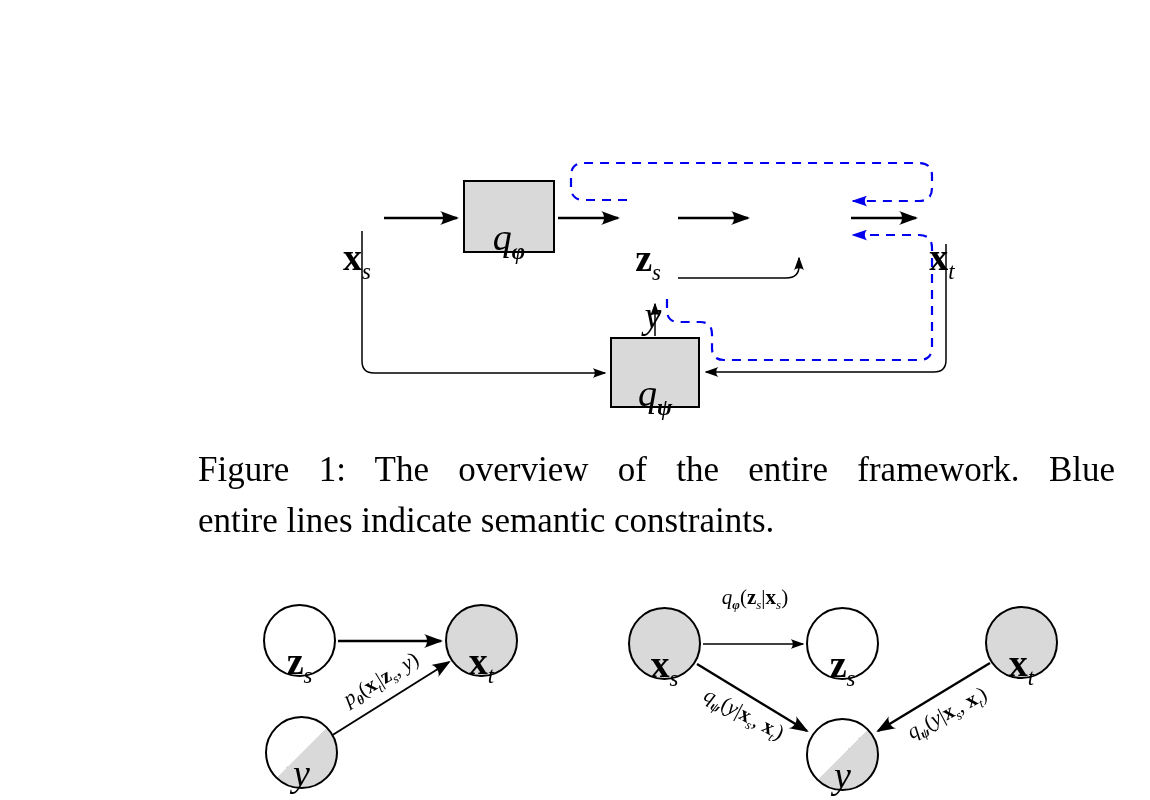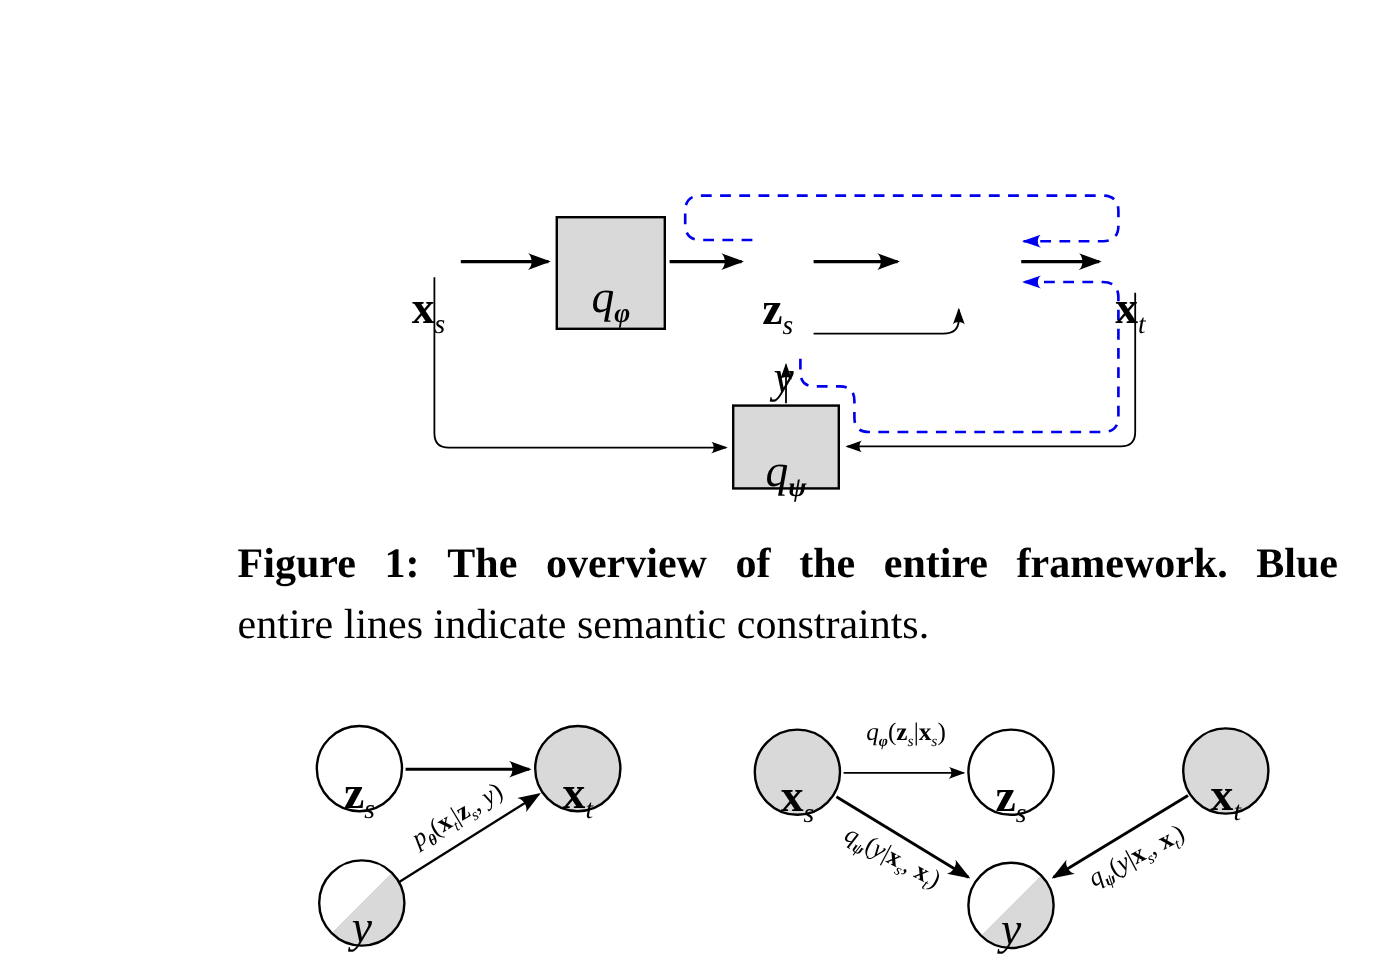--- a/index.html
+++ b/index.html
@@ -20,21 +20,21 @@
   .math sub{font-size:60%;line-height:0;}
   .it{font-style:italic;}
   .bf{font-weight:bold;font-style:normal;}
   .bi{font-weight:bold;font-style:italic;}
   .nlab{position:absolute;transform:translate(-50%,-50%);}
   
   .elab{position:absolute;font-size:21px;line-height:1;white-space:nowrap;}
   .elab sub{font-size:62%;line-height:0;}
   
   .caption{position:absolute;left:198px;top:444px;width:917px;font-size:35px;line-height:51px;}
-  .jline{text-align:justify;text-align-last:justify;font-weight:bold;}
+  .jline{text-align:justify;text-align-last:justify;}
 </style>
 </head>
 <body>
 
 <div class="page">
 
   <svg class="lines" width="1150" height="800" viewBox="0 0 1150 800">
     <defs>
       <marker id="mkb" markerUnits="userSpaceOnUse" markerWidth="19" markerHeight="14" refX="17" refY="7" orient="auto">
         <path d="M0,0 L19,7 L0,14 C4,11 4,3 0,0 Z" fill="#000"></path>
@@ -61,21 +61,21 @@
     <path d="M946 244 V360 Q946 372 934 372 H706" fill="none" stroke="#000" stroke-width="1.5" marker-end="url(#mks)"></path>
 
     <path d="M338 641 H441" fill="none" stroke="#000" stroke-width="2.5" marker-end="url(#mkb)"></path>
     <path d="M331 736 L449 662" fill="none" stroke="#000" stroke-width="1.9" marker-end="url(#mkb)"></path>
 
     <path d="M703 644 H803" fill="none" stroke="#000" stroke-width="1.5" marker-end="url(#mks)"></path>
     <path d="M697 664 L807 731" fill="none" stroke="#000" stroke-width="2.4" marker-end="url(#mkb)"></path>
     <path d="M990 663 L878 731" fill="none" stroke="#000" stroke-width="2.4" marker-end="url(#mkb)"></path>
   </svg>
 
-  <div class="block" style="left:463px;top:180px;width:92px;height:95px;">
+  <div class="block" style="left:463px;top:180px;width:92px;height:73px;">
     <span class="math"><span class="it">q</span><sub class="bi">φ</sub></span>
   </div>
   <div class="block" style="left:610px;top:337px;width:90px;height:71px;text-align:center;">
     <span class="math"><span class="it">q</span><sub class="bi">ψ</sub></span>
   </div>
 
   <span class="math nlab" style="left:357px;top:217px;"><span class="bf">x</span><sub class="it">s</sub></span>
   <span class="math nlab" style="left:648px;top:218px;"><span class="bf">z</span><sub class="it">s</sub></span>
   <span class="math nlab" style="left:942px;top:217px;"><span class="bf">x</span><sub class="it">t</sub></span>
   <span class="math nlab it" style="left:653px;top:275px;"><span>y</span></span>
@@ -102,19 +102,19 @@
   <div class="circle c-white" style="left:806px;top:607px;">
     <span class="math"><span class="bf">z</span><sub class="it">s</sub></span>
   </div>
   <div class="circle c-gray" style="left:985px;top:606px;">
     <span class="math"><span class="bf">x</span><sub class="it">t</sub></span>
   </div>
   <div class="circle c-half" style="left:806px;top:718px;">
     <span class="math it"><span>y</span></span>
   </div>
 
-  <div class="elab" style="left:755px;top:610px;transform:translate(-50%,-50%);"><span class="it">q</span><sub class="bi">φ</sub><span>(</span><span class="bf">z</span><sub class="it">s</sub><span>|</span><span class="bf">x</span><sub class="it">s</sub><span>)</span></div>
+  <div class="elab" style="left:755px;top:597px;transform:translate(-50%,-50%);"><span class="it">q</span><sub class="bi">φ</sub><span>(</span><span class="bf">z</span><sub class="it">s</sub><span>|</span><span class="bf">x</span><sub class="it">s</sub><span>)</span></div>
 
   <div class="elab" style="left:744px;top:714px;transform:translate(-50%,-50%) rotate(28deg);"><span class="it">q</span><sub class="bi">ψ</sub><span>(</span><span class="it">y</span><span>|</span><span class="bf">x</span><sub class="it">s</sub><span>, </span><span class="bf">x</span><sub class="it">t</sub><span>)</span></div>
 
   <div class="elab" style="left:947px;top:713px;transform:translate(-50%,-50%) rotate(-28deg);"><span class="it">q</span><sub class="bi">ψ</sub><span>(</span><span class="it">y</span><span>|</span><span class="bf">x</span><sub class="it">s</sub><span>, </span><span class="bf">x</span><sub class="it">t</sub><span>)</span></div>
 
 </div>
 
 </body></html>

